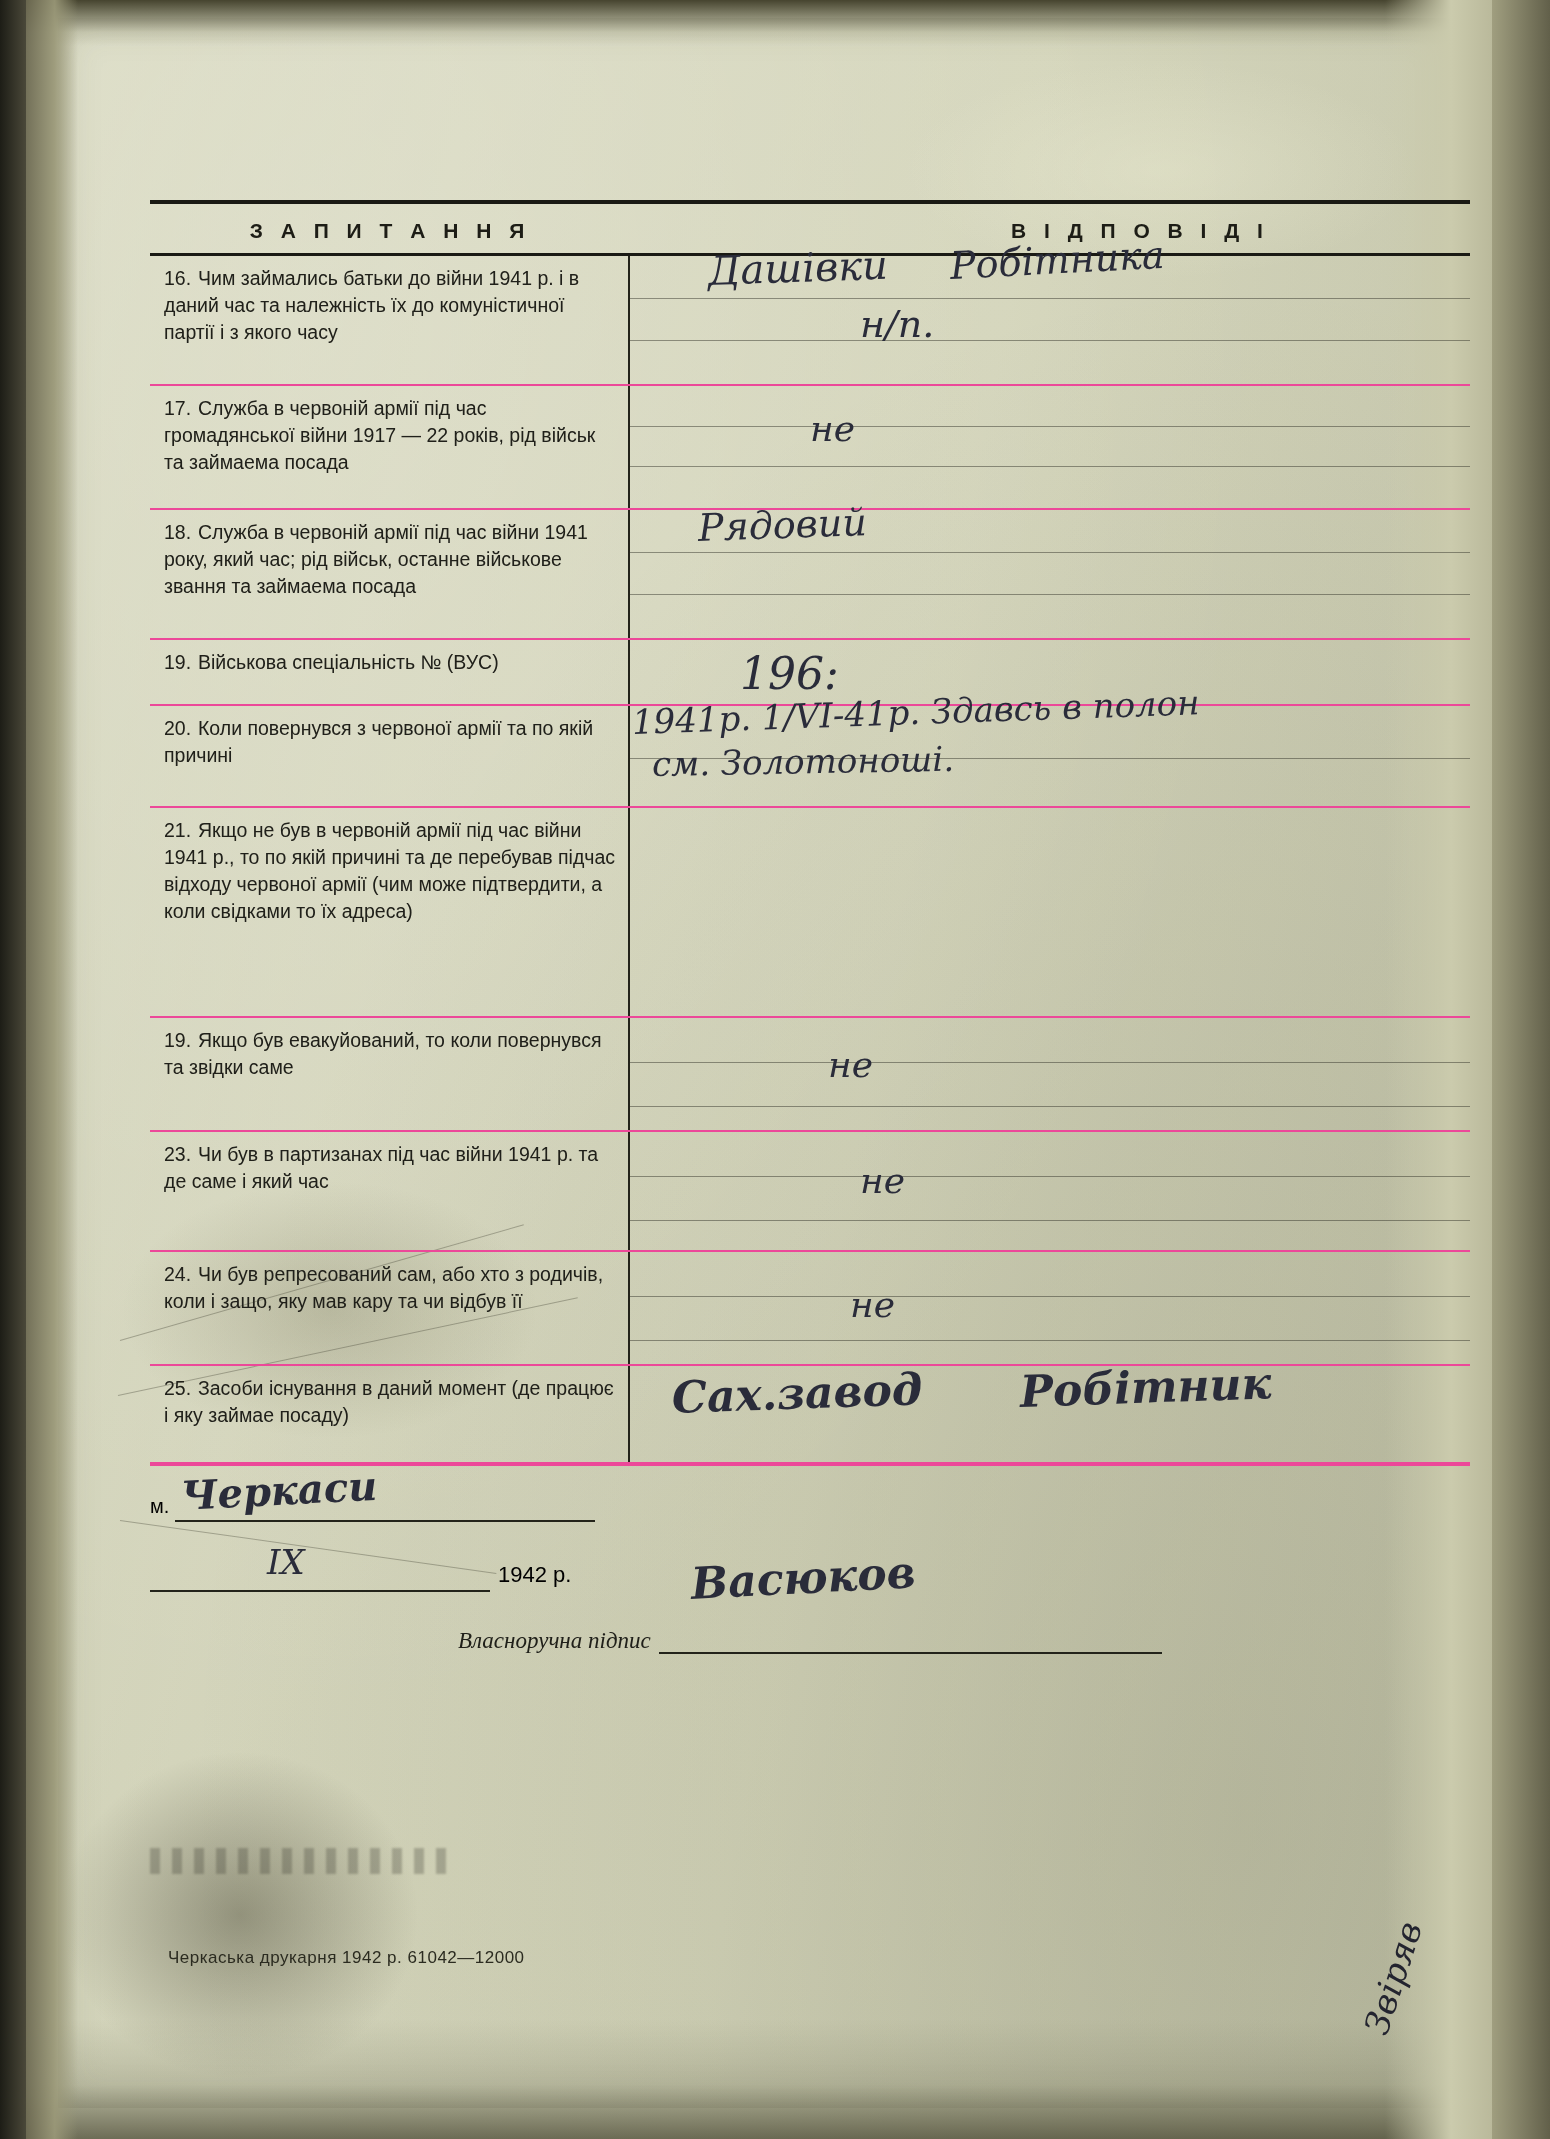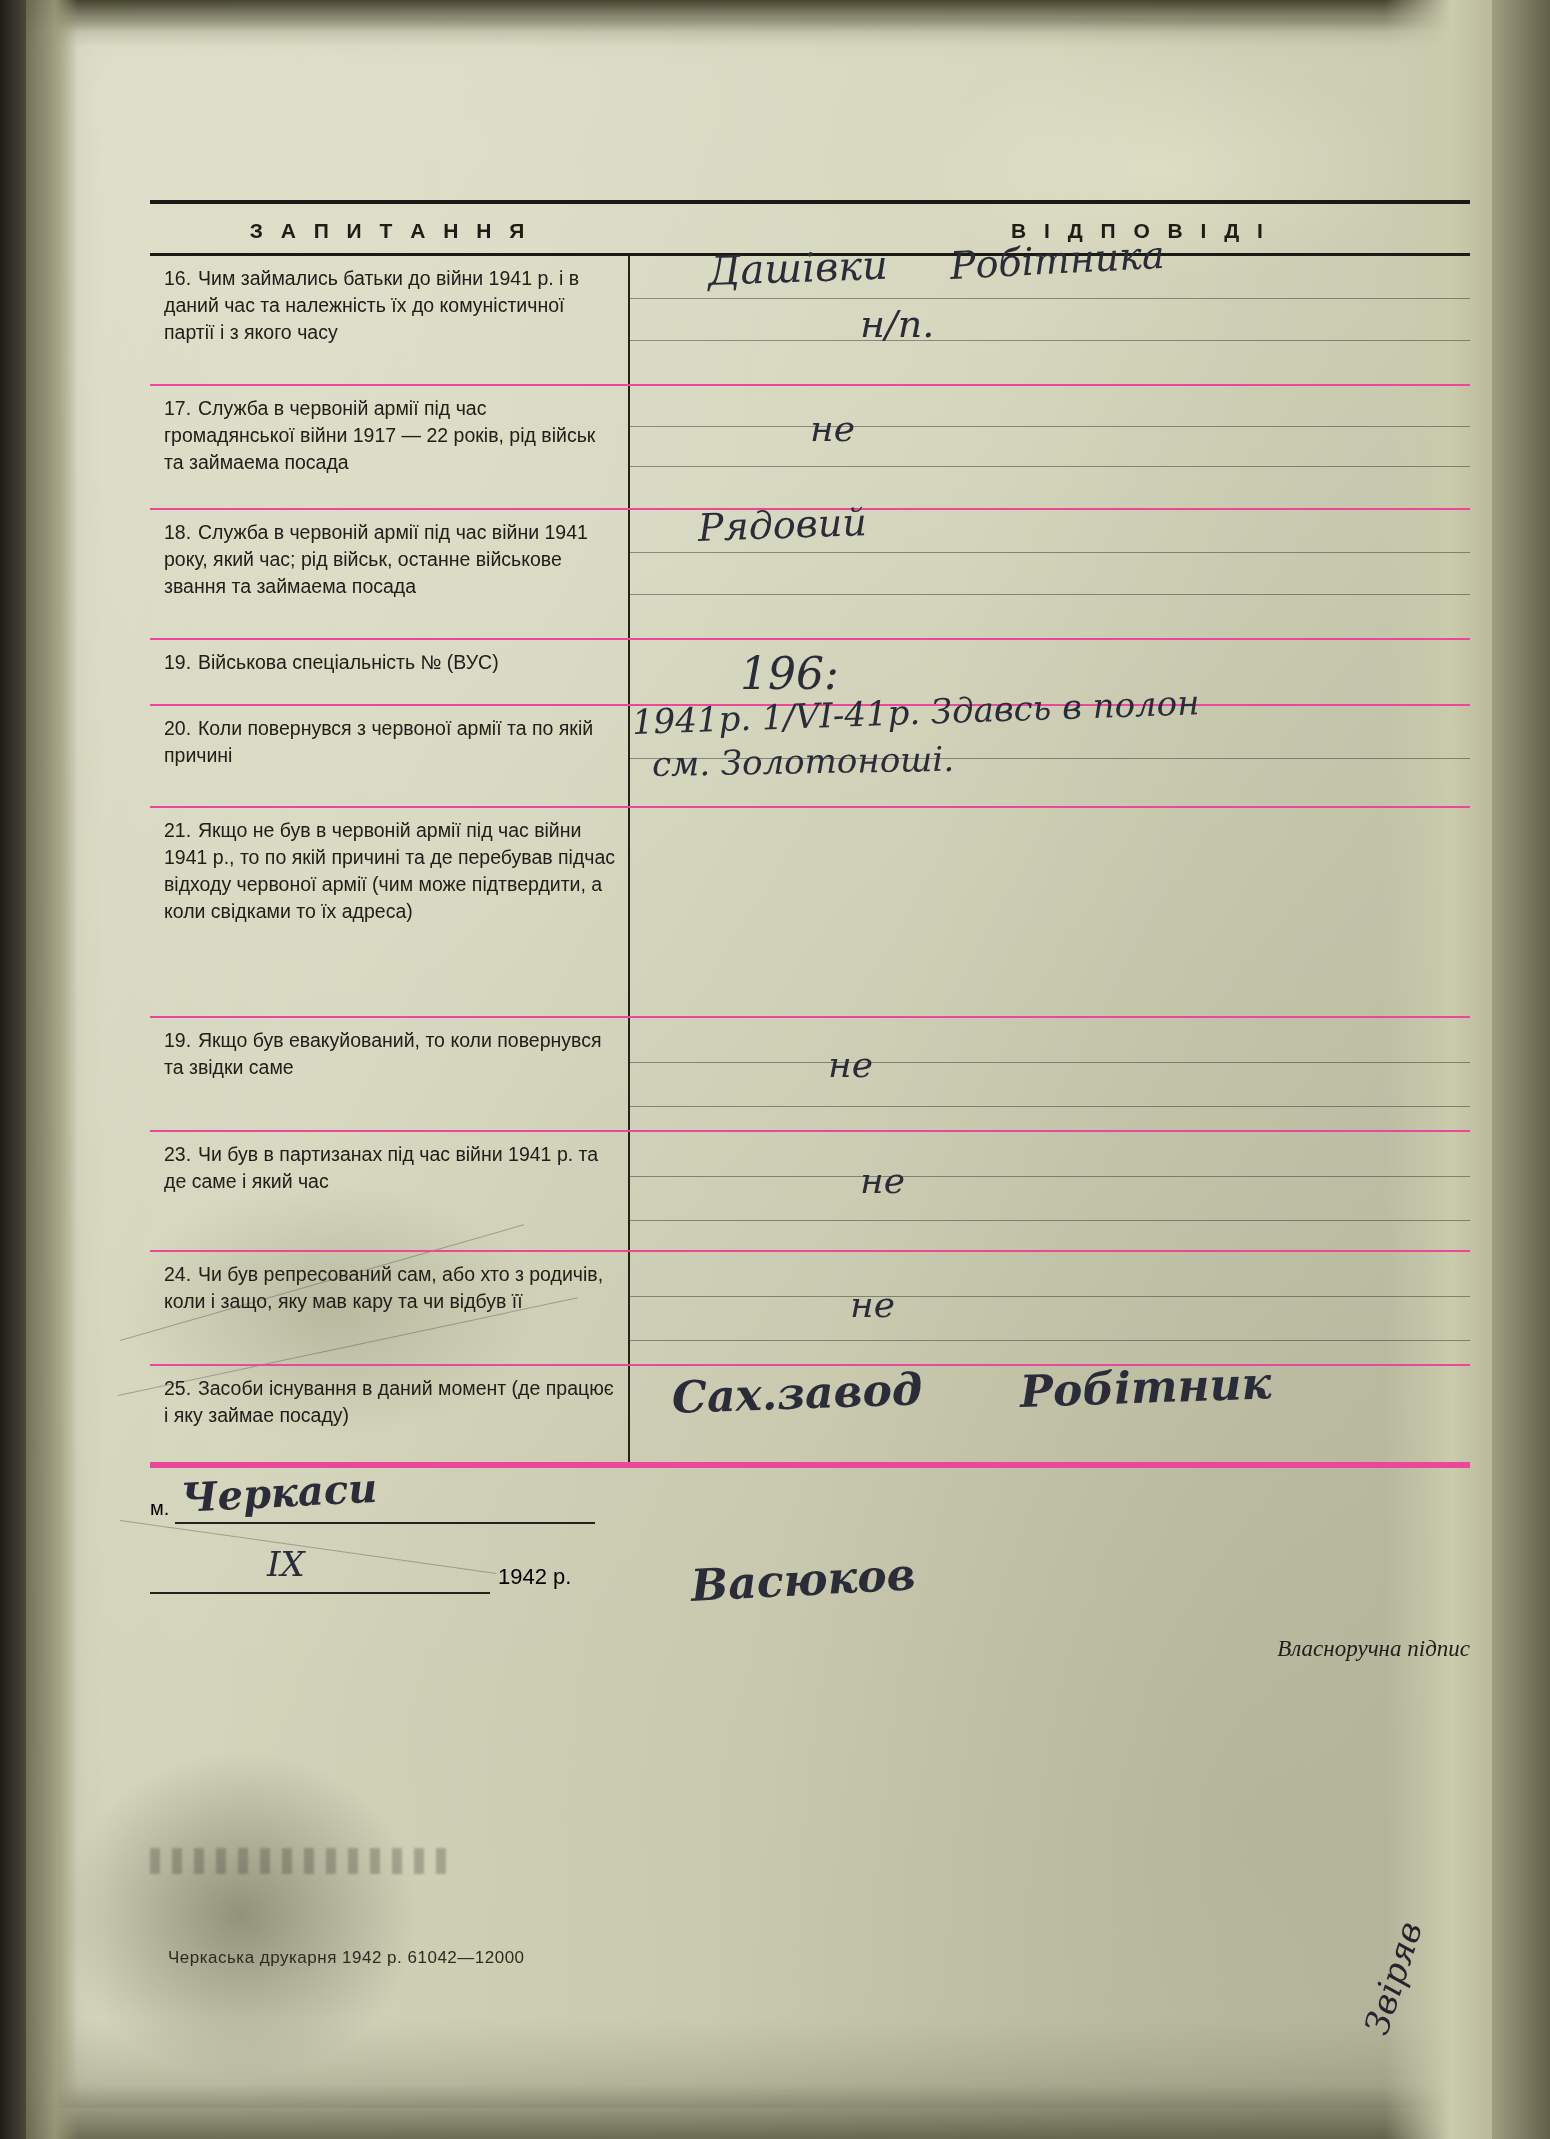--- a/index.html
+++ b/index.html
@@ -104,21 +104,21 @@
     color:#2a2c3a;
     white-space:nowrap;
     transform-origin:left center;
   }
   .hand.b{font-weight:bold;}
 
   
   #bottom{position:relative;margin-top:0;}
   .sig{
     display:flex;align-items:flex-end;gap:8px;
-    font-family:"Liberation Sans",sans-serif;font-size:19px;color:#20201a;flex-direction:column;
+    font-family:"Liberation Sans",sans-serif;font-size:19px;color:#20201a;
   }
   .dotline{flex:1;border-bottom:2px solid #23231a;height:26px;}
 
   #footer{
     position:absolute;left:168px;top:1948px;
     font-family:"Liberation Sans",sans-serif;
     font-size:17px;color:#2b2b20;letter-spacing:.5px;
   }
   #smudge{
     position:absolute;left:150px;top:1848px;width:300px;height:26px;
@@ -250,21 +250,21 @@
     <div class="qcell">
       <span class="num">24.</span><span>Чи був репресований сам, або хто з родичів, коли і защо, яку мав кару та чи відбув її</span>
     </div>
     <div class="acell">
       <div class="rule" style="top:44px"></div>
         <div class="rule" style="top:88px"></div>
       <span class="hand" style="left:220px;top:32px;font-size:36px;">не</span>
     </div>
   </div>
 
-  <div class="row" style="min-height:96px;border-bottom:6px solid #ec4899">
+  <div class="row" style="min-height:96px;border-bottom:4px solid #ec4899">
     <div class="qcell">
       <span class="num">25.</span><span>Засоби існування в даний момент (де працює і яку займае посаду)</span>
     </div>
     <div class="acell">
       <span class="hand b" style="left:42px;top:6px;font-size:44px;transform:rotate(-2deg)">Сах.завод</span>
       <span class="hand b" style="left:390px;top:0px;font-size:44px;transform:rotate(-2deg)">Робітник</span>
     </div>
   </div>
 
   <div id="bottom">

